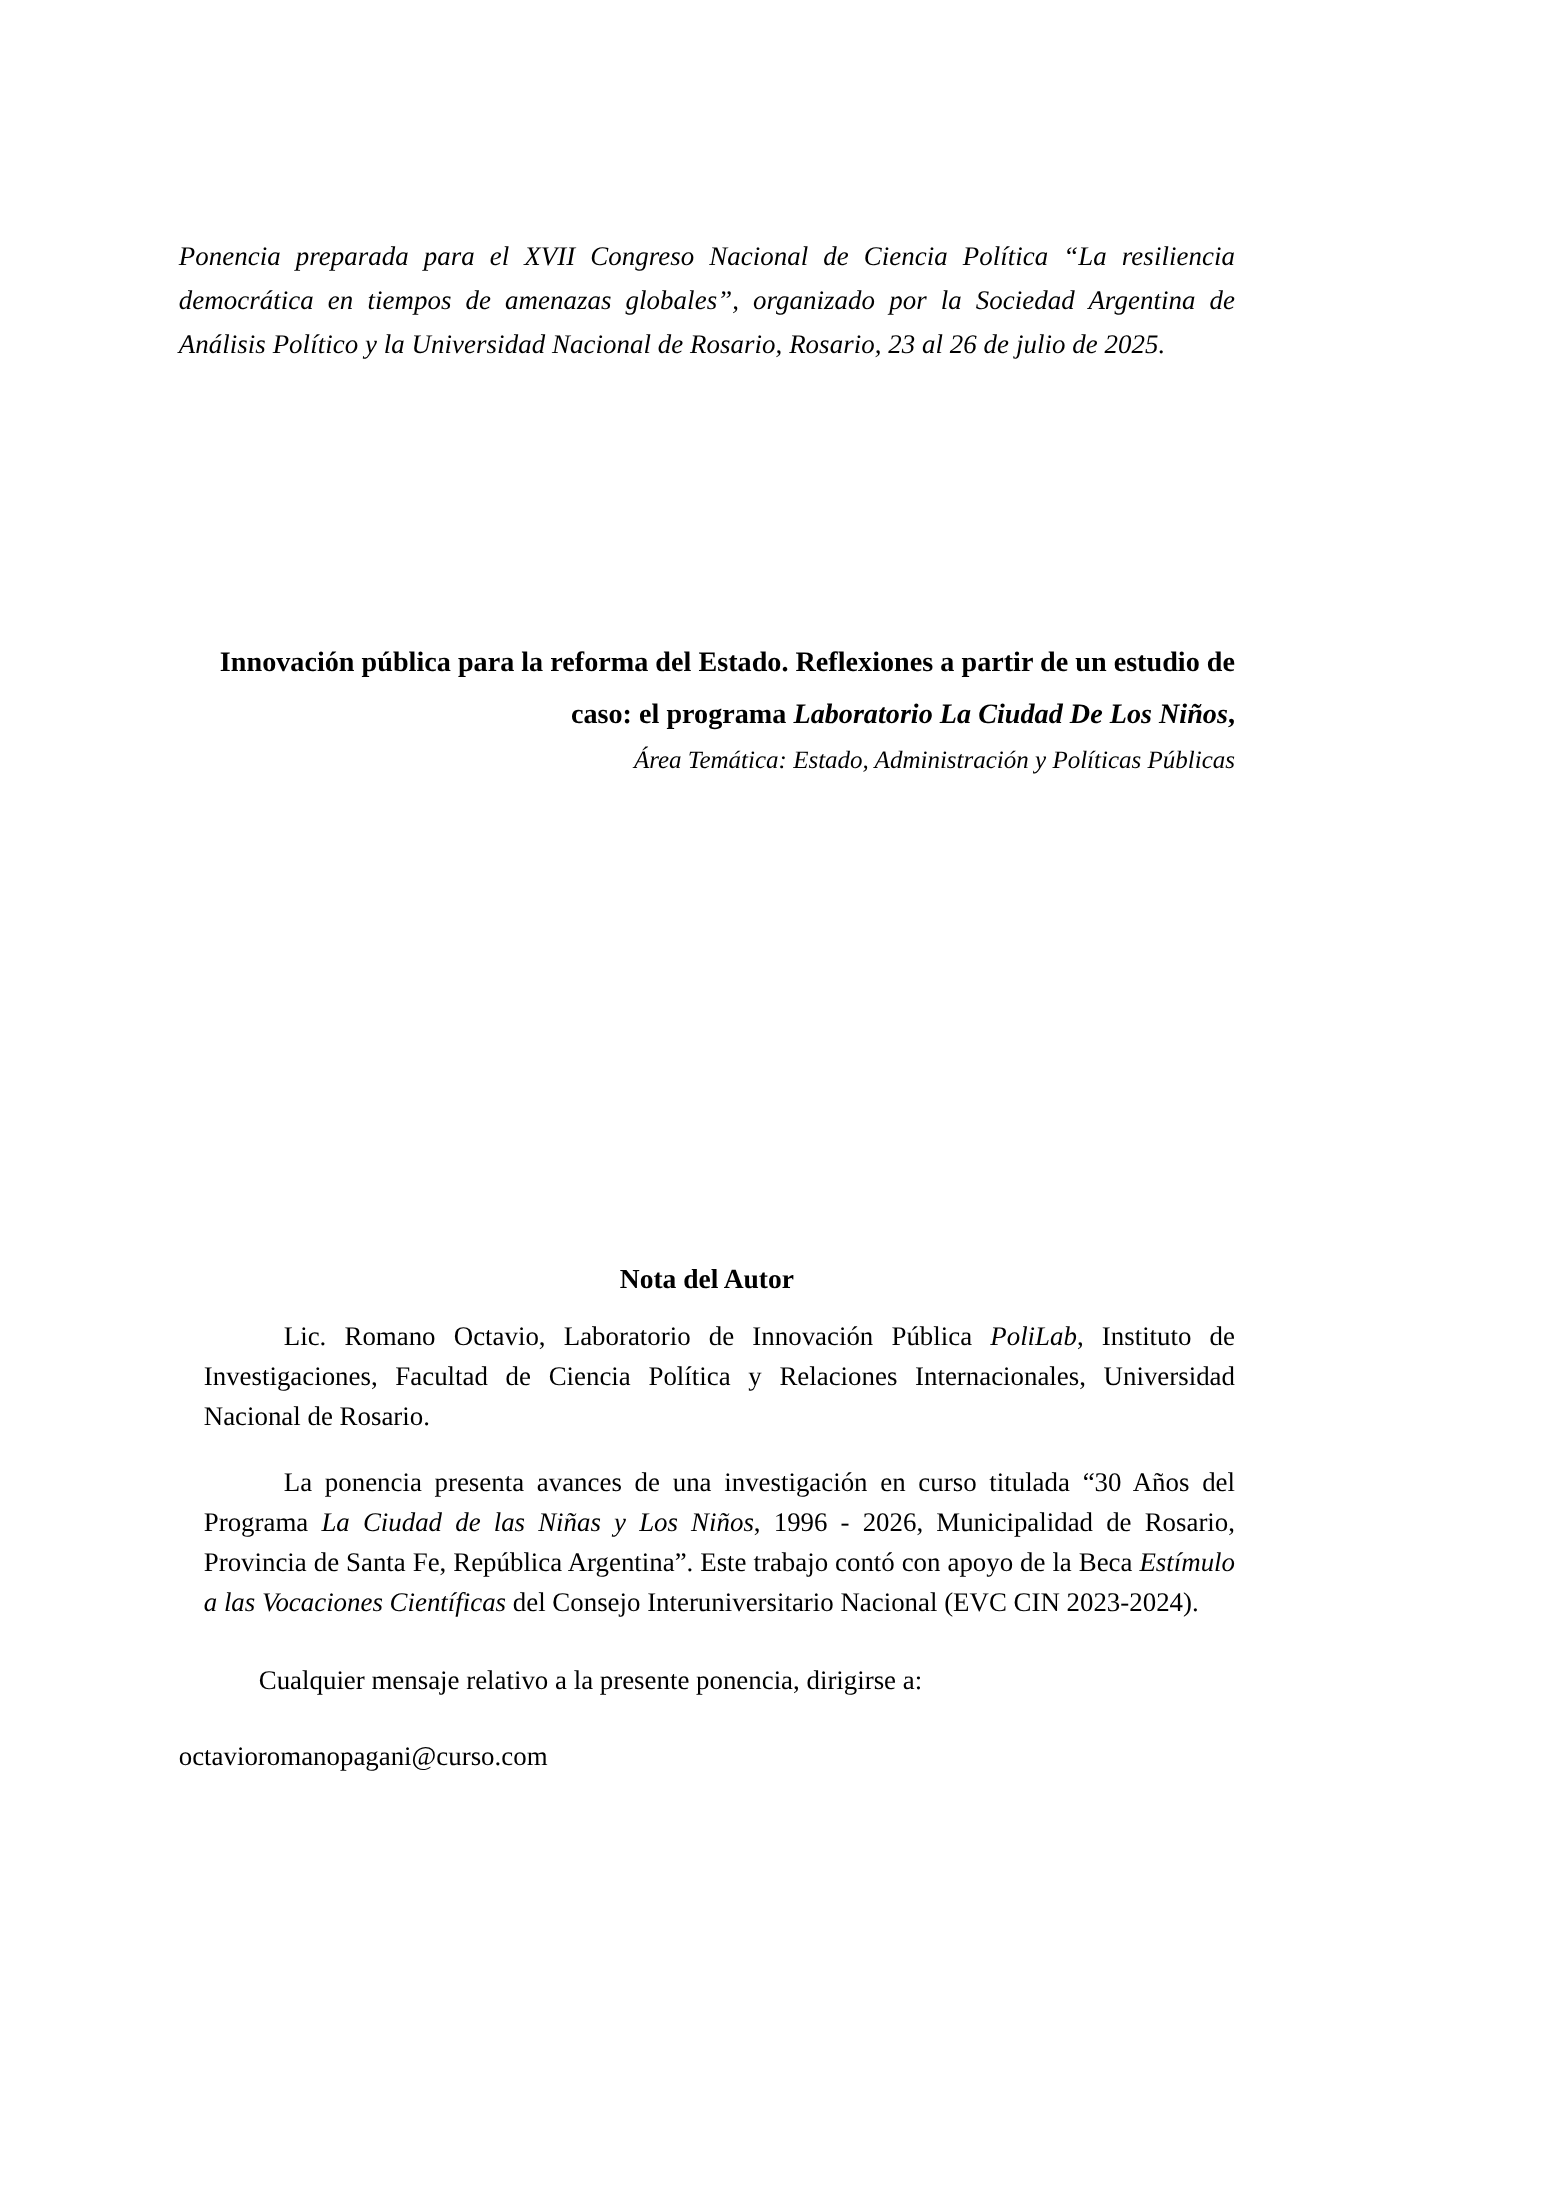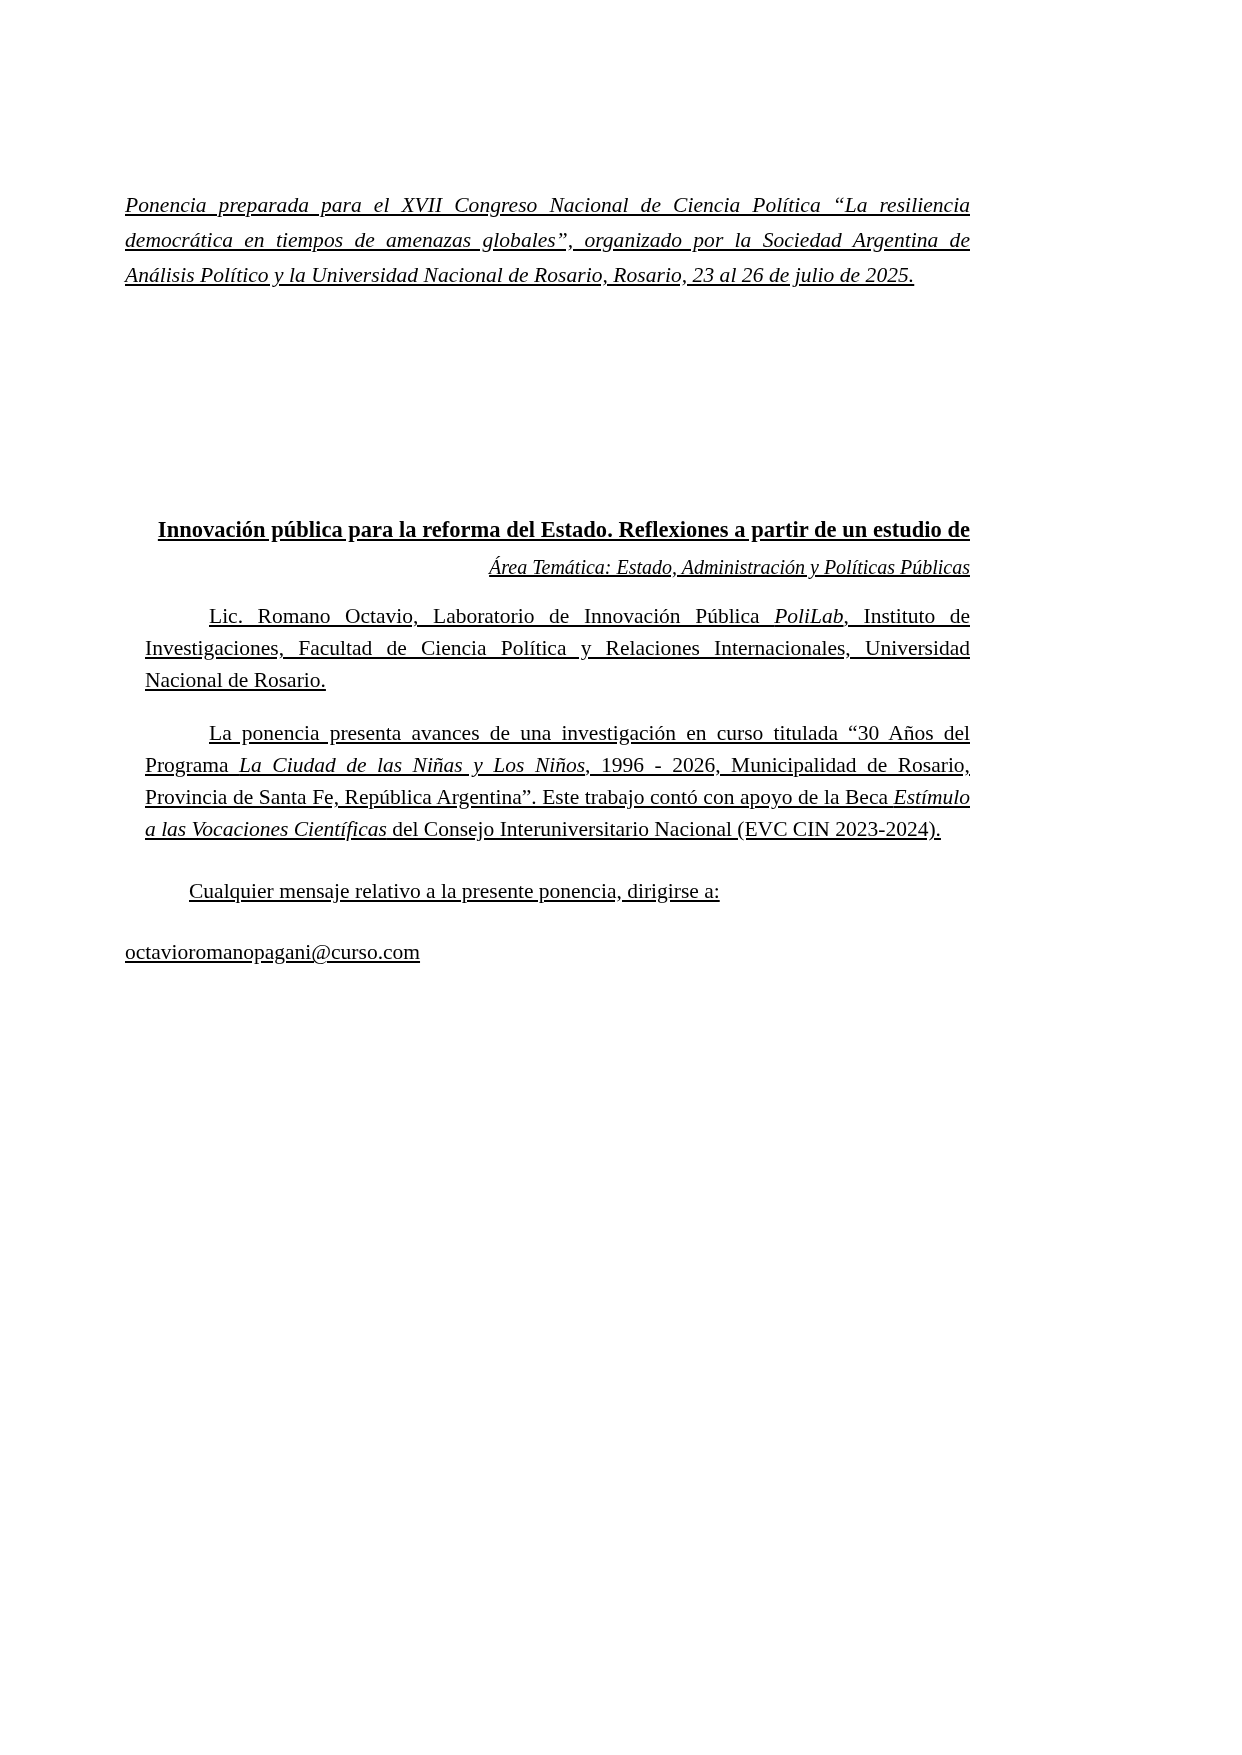--- a/index.html
+++ b/index.html
@@ -16,24 +16,23 @@
     width: 1242px;
     height: 1755px;
     margin: 0 auto;
     background: #ffffff;
     box-sizing: border-box;
     padding: 0;
     overflow: hidden;
   }
   .content {
     position: absolute;
-    left: 125px;
+    left: 143px;
     top: 0;
     width: 845px;
-    text-decoration: underline;
   }
 
   
   .header-note {
     margin-top: 188px;
     font-style: italic;
     font-size: 21.5px;
     line-height: 1.62;
     text-align: justify;
     text-justify: inter-word;
@@ -96,23 +95,27 @@
 
 <div class="page">
   <div class="content">
 
     <p class="header-note">Ponencia preparada para el XVII Congreso Nacional de Ciencia Política “La resiliencia democrática en tiempos de amenazas globales”, organizado por la Sociedad Argentina de Análisis Político y la Universidad Nacional de Rosario, Rosario, 23 al 26 de julio de 2025.</p>
 
     <div class="title-block">
       <div class="title-line">
         <span>Innovación pública para la reforma del Estado. Reflexiones a partir de un estudio de</span>
       </div>
+      <div class="title-line">
+        <span>caso: el programa </span><span class="ital">Laboratorio La Ciudad De Los Niños</span><span>,</span>
+      </div>
       <div class="subject-line">Área Temática: Estado, Administración y Políticas Públicas</div>
     </div>
 
+    <div class="author-note-heading">Nota del Autor</div>
 
     <p class="para">
       <span>Lic. Romano Octavio, Laboratorio de Innovación Pública </span><span class="ital">PoliLab</span><span>, Instituto de Investigaciones, Facultad de Ciencia Política y Relaciones Internacionales, Universidad Nacional de Rosario.</span>
     </p>
 
     <p class="para">
       <span>La ponencia presenta avances de una investigación en curso titulada “30 Años del Programa </span><span class="ital">La Ciudad de las Niñas y Los Niños</span><span>, 1996 - 2026, Municipalidad de Rosario, Provincia de Santa Fe, República Argentina”. Este trabajo contó con apoyo de la Beca </span><span class="ital">Estímulo a las Vocaciones Científicas</span><span> del Consejo Interuniversitario Nacional (EVC CIN 2023-2024).</span>
     </p>
 
     <p class="para-email">

